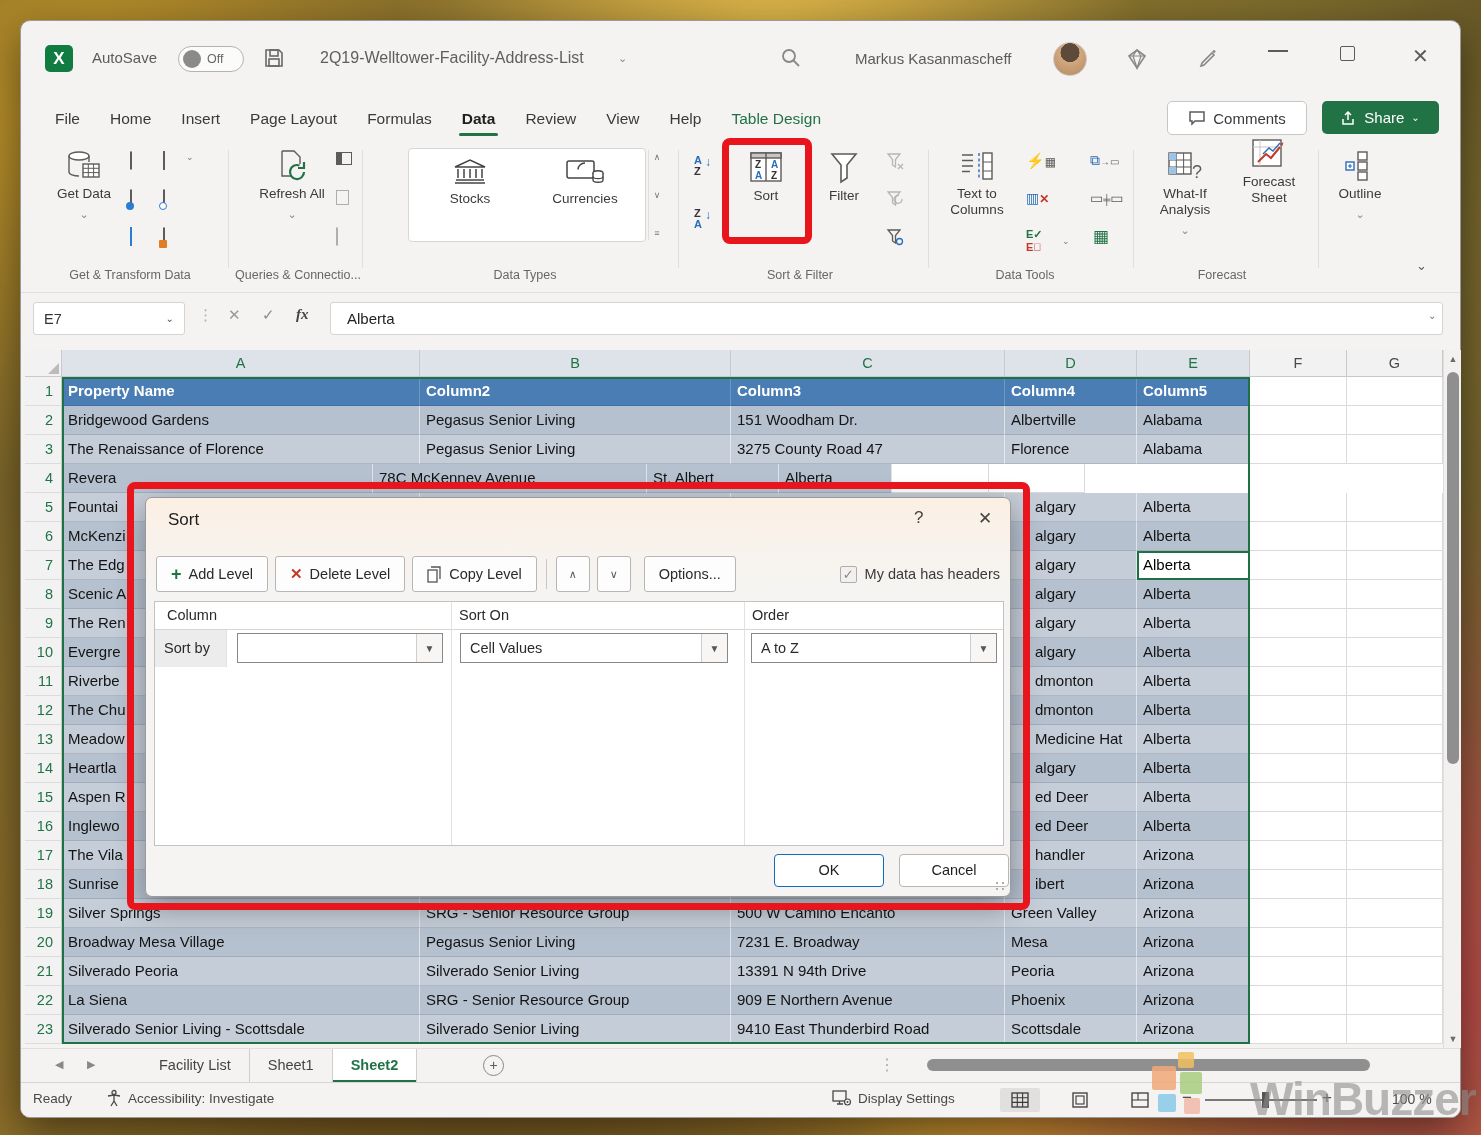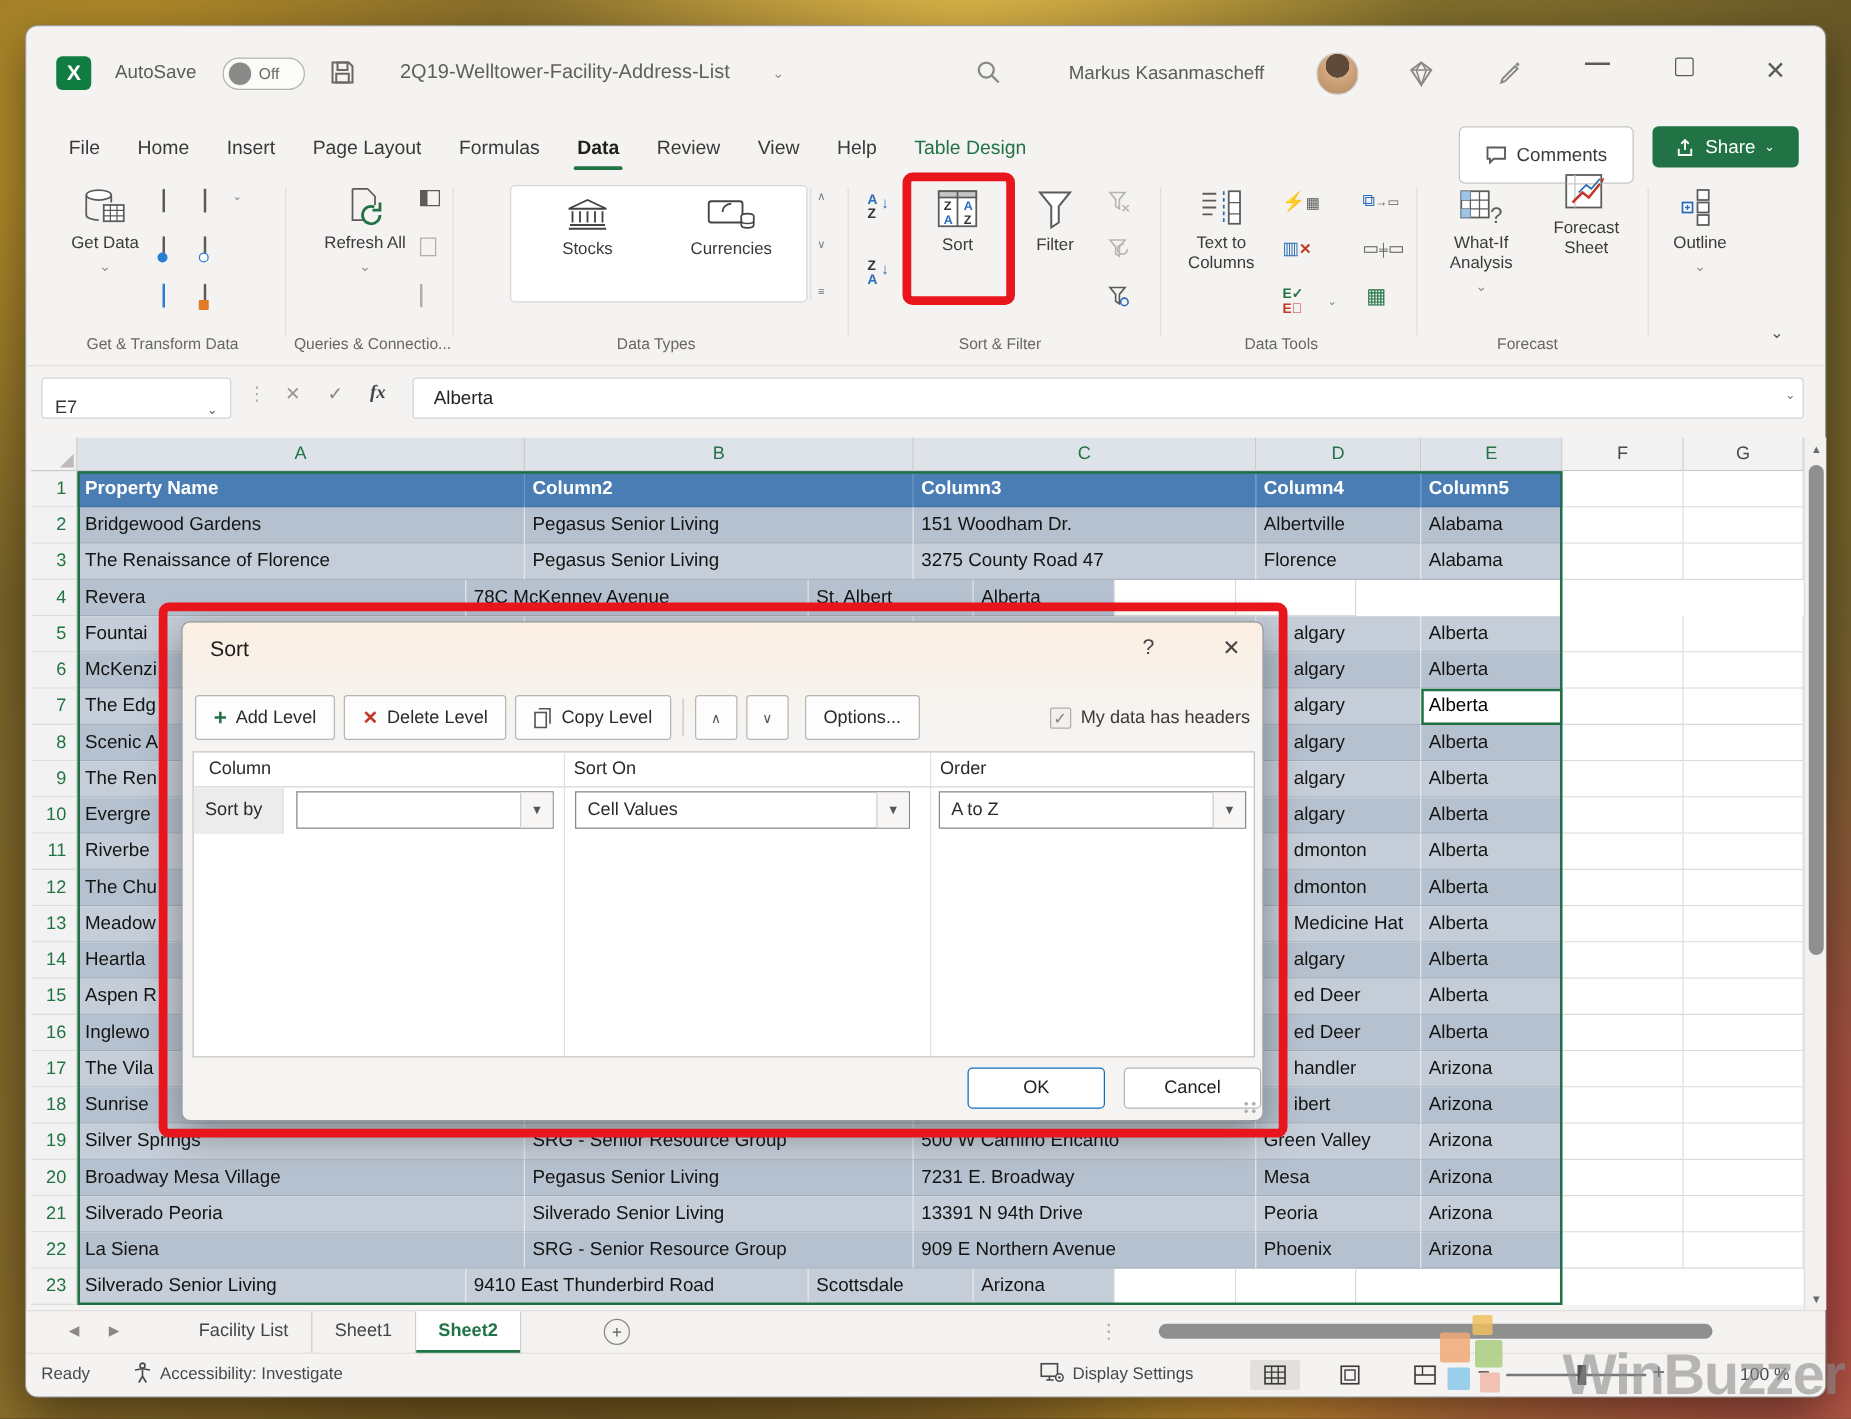--- a/index.html
+++ b/index.html
@@ -30,42 +30,42 @@
   .chev{color:#8a8886;font-size:11px;}
   .avatar{left:1053px;top:42px;width:34px;height:34px;border-radius:50%;
     background:radial-gradient(circle at 50% 30%,#5d4a3a 0 34%,#d2a87e 35%,#b58a62 100%);border:1px solid #ccc;}
   .capbtn{color:#5c5b59;font-size:16px;}
   
   .menubar{left:40px;top:100px;height:38px;display:flex;gap:0;align-items:flex-end;}
   .mtab{padding:6px 15px 10px;font-size:15.5px;color:#3b3a39;position:relative;white-space:nowrap;}
   .mtab.active{font-weight:700;color:#217346;color:#1f1e1d;}
   .mtab.active::after{content:"";position:absolute;left:12px;right:12px;bottom:2px;height:3px;background:#217346;border-radius:2px;}
   .mtab.ctx{color:#217346;}
-  .cmtbtn{left:1167px;top:101px;width:140px;height:46px;border:1px solid #c8c6c4;border-radius:5px;background:#fff;
+  .cmtbtn{left:1167px;top:101px;width:140px;height:34px;border:1px solid #c8c6c4;border-radius:5px;background:#fff;
     display:flex;align-items:center;justify-content:center;gap:7px;font-size:15px;color:#3b3a39;}
   .sharebtn{left:1322px;top:101px;width:117px;height:33px;background:#217346;border-radius:5px;color:#fff;
     display:flex;align-items:center;justify-content:center;gap:7px;font-size:15px;}
   
   .ribline{left:21px;top:292px;width:1439px;height:1px;background:#e1dfdd;}
   .vdiv{top:150px;width:1px;height:118px;background:#e1dfdd;}
   .bigbtn{display:flex;flex-direction:column;align-items:center;gap:4px;font-size:13.5px;color:#3b3a39;text-align:center;line-height:16px;}
   .glabel{position:absolute;top:268px;transform:translateX(-50%);font-size:12.5px;color:#696765;white-space:nowrap;}
   .smi{position:absolute;color:#5c5b59;}
   .mdoc{width:12px;height:15px;border:1.4px solid #5c5b59;border-radius:1px;position:relative;background:#fff;}
   .mdoc i{position:absolute;right:-3px;bottom:-3px;width:8px;height:8px;border-radius:50%;font-style:normal;}
   .mtbl{width:15px;height:13px;border:1.4px solid #5c5b59;background:
     linear-gradient(#5c5b59,#5c5b59) 50% 0/100% 1.4px no-repeat,
     repeating-linear-gradient(90deg,transparent 0 4px,#bbb 4px 5.4px);}
   .dtbox{left:408px;top:148px;width:238px;height:94px;background:#fff;border:1px solid #d8d6d4;border-radius:4px;}
   .scrollstrip{left:648px;top:150px;width:17px;height:90px;border-left:1px solid #e1dfdd;display:flex;flex-direction:column;
     justify-content:space-between;align-items:center;color:#777;font-size:9px;padding:2px 0;}
   .azbox{display:flex;flex-direction:column;line-height:11px;font-size:11px;font-weight:700;}
   
   .namebox{left:33px;top:302px;width:152px;height:33px;background:#fff;border:1px solid #d6d4d2;border-radius:3px;
-    font-size:14.5px;color:#333;display:flex;align-items:flex-end;padding-left:10px;}
+    font-size:14.5px;color:#333;display:flex;align-items:center;padding-left:10px;}
   .fbtn{top:306px;color:#9a9896;font-size:15px;}
   .fxinput{left:330px;top:302px;width:1113px;height:33px;background:#fff;border:1px solid #d6d4d2;border-radius:3px;
     font-size:15px;color:#222;display:flex;align-items:center;padding-left:16px;}
   
   #sheet{left:25px;top:350px;width:1418px;background:#fff;}
   .hdr-row,.grow{display:flex;}
   .hdr-row{height:27px;}
   .grow{height:29px;}
   .corner{width:37px;background:#f2f2f2;border-right:1px solid #c9c9c9;border-bottom:1px solid #c9c9c9;position:relative;}
   .corner::after{content:"";position:absolute;right:2px;bottom:2px;border-left:11px solid transparent;border-bottom:11px solid #bdbbb9;}
@@ -633,20 +633,21 @@
         <div class="cell beven" style="width: 358px;">La Siena</div>
         <div class="cell beven" style="width: 311px;">SRG - Senior Resource Group</div>
         <div class="cell beven" style="width: 274px;">909 E Northern Avenue</div>
         <div class="cell beven" style="width: 132px;">Phoenix</div>
         <div class="cell beven" style="width: 113px;">Arizona</div>
         <div class="cell fg" style="width: 97px;"></div>
         <div class="cell fg" style="width: 96px;"></div>
       </div>
       <div class="grow">
         <div class="rn">23</div>
+        <div class="cell bodd" style="width: 358px;">Silverado Senior Living - Scottsdale</div>
         <div class="cell bodd" style="width: 311px;">Silverado Senior Living</div>
         <div class="cell bodd" style="width: 274px;">9410 East Thunderbird Road</div>
         <div class="cell bodd" style="width: 132px;">Scottsdale</div>
         <div class="cell bodd" style="width: 113px;">Arizona</div>
         <div class="cell fg" style="width: 97px;"></div>
         <div class="cell fg" style="width: 96px;"></div>
       </div>
       <div class="sel-outline"></div>
     </div>
 

